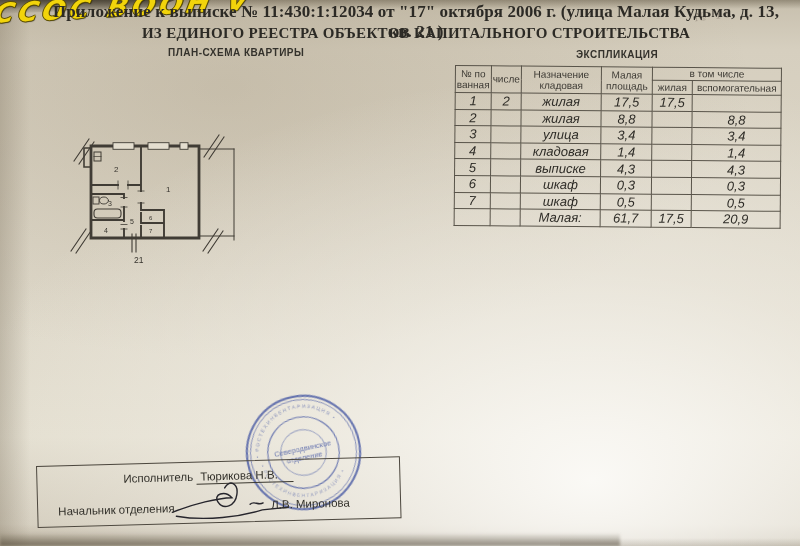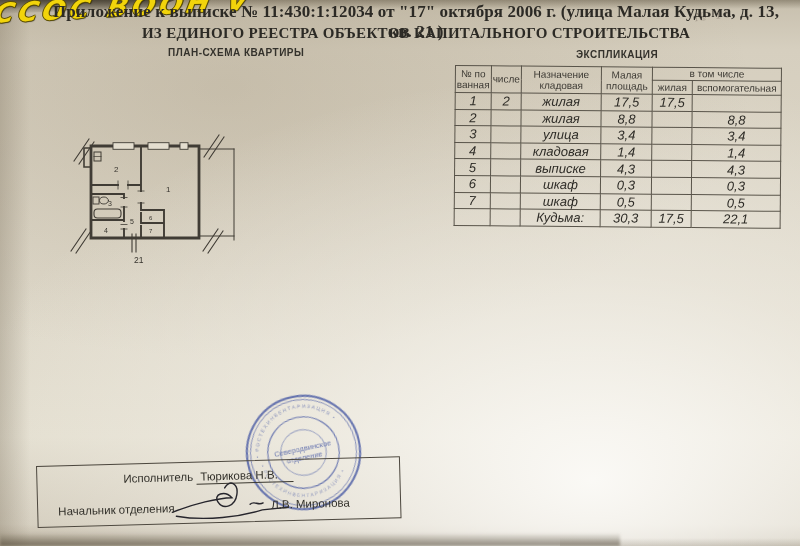--- a/index.html
+++ b/index.html
@@ -175,24 +175,24 @@
         <td>7</td>
         <td></td>
         <td>шкаф</td>
         <td>0,5</td>
         <td></td>
         <td>0,5</td>
       </tr>
       <tr>
         <td></td>
         <td></td>
-        <td class="total-label">Кудьма:</td>
-        <td>30,3</td>
+        <td class="total-label">Малая:</td>
+        <td>61,7</td>
         <td>17,5</td>
-        <td>22,1</td>
+        <td>20,9</td>
       </tr>
     </tbody>
   </table>
 
   <svg class="abs stamp" viewBox="0 0 124 124">
     <defs>
       <path id="arcTop" d="M17,62 A45,45 0 0 1 107,62"></path>
       <path id="arcBottom" d="M17,62 A45,45 0 0 0 107,62"></path>
     </defs>
     <g stroke="#4d5ea6" fill="none">

